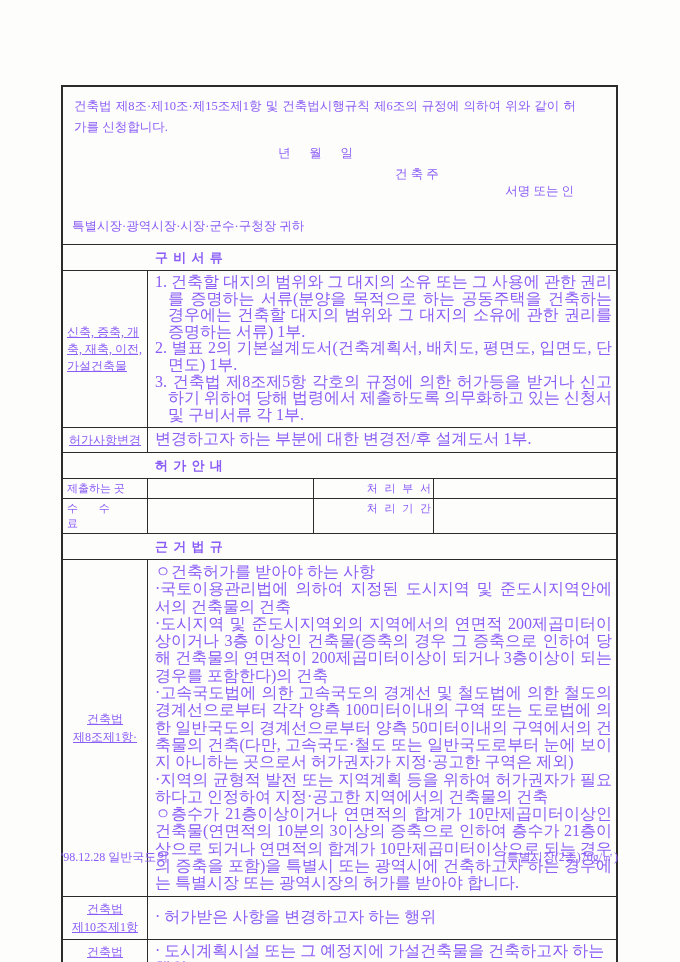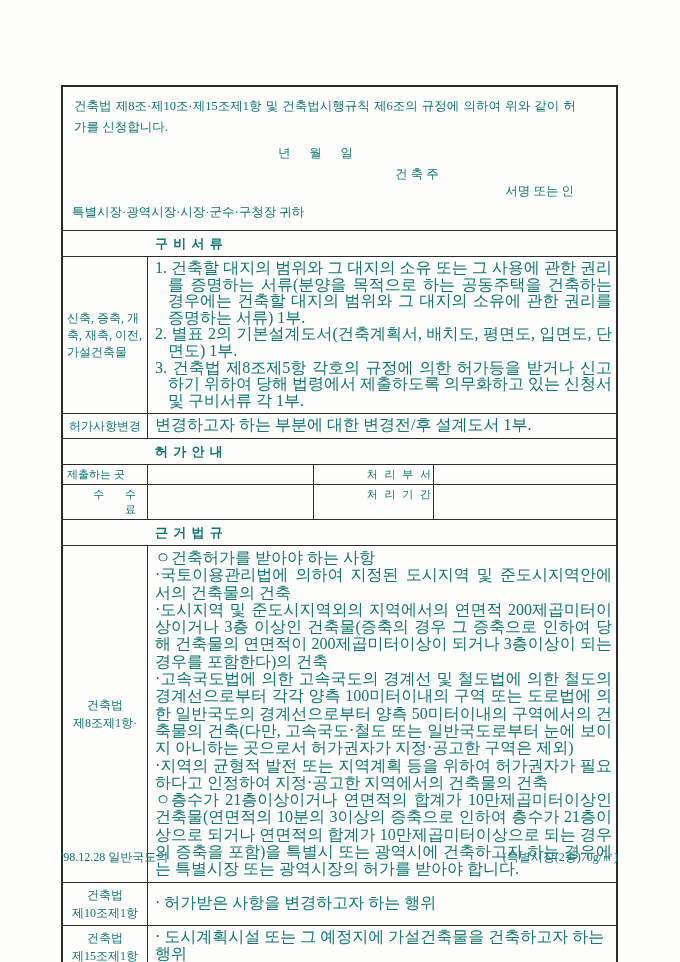--- a/index.html
+++ b/index.html
@@ -3,21 +3,21 @@
 <meta charset="utf-8">
 <style>
   * { box-sizing: border-box; margin: 0; padding: 0; }
   html, body { background: #ffffff; }
   .page {
     position: relative;
     width: 680px;
     height: 962px;
     background: #fdfdfc;
     font-family: "Liberation Serif", "DejaVu Serif", serif;
-    color: #0f766e;
+    color: #8b5cf6;
     overflow: hidden;
   }
   .formbox {
     position: absolute;
     left: 61px;
     top: 85px;
     width: 557px;
     border: 2px solid #2b2b2b;
     background: #fdfdfc;
   }
@@ -31,58 +31,59 @@
   }
   .dateline {
     text-align: center;
     font-size: 12.5px;
     white-space: pre;
     margin: 7px 48px 0 0;
   }
   .app-row { display: flex; font-size: 12.5px; margin-top: 4px; flex-direction: column; }
   .applicant { margin-left: 326px; white-space: pre; }
   .sign { margin-left: auto; margin-right: 36px; }
-  .recipient { font-size: 12.5px; margin-top: 4px; padding: 0 0 4px 3px; }
+  .recipient { font-size: 12.5px; margin-top: 18px; padding: 0 0 4px 3px; }
 
   .row { border-top: 1.6px solid #2b2b2b; }
   .sec-hdr {
     font-weight: bold;
     font-size: 13px;
     letter-spacing: 1px;
     padding: 4px 0 3px 92px;
   }
   .split { display: flex; align-items: stretch; }
   .lcol {
     width: 85px;
     flex: 0 0 85px;
     border-right: 1.6px solid #2b2b2b;
     font-size: 12px;
     line-height: 17px;
     padding: 3px 2px 3px 4px;
     display: flex;
     align-items: center;
+    text-decoration: underline;
   }
   .lcol-center { justify-content: center; text-align: center; padding: 3px 1px; }
   .rcol {
     flex: 1 1 auto;
     font-size: 16px;
     line-height: 16.6px;
     padding: 3px 4px 4px 7px;
     text-align: justify;
     word-break: break-all;
   }
   .rcol-center { display: flex; align-items: center; text-align: left; }
   .doc-item { padding-left: 13px; text-indent: -13px; }
 
   .grow { display: flex; font-size: 11px; min-height: 18px; }
   .g1 { width: 85px; flex: 0 0 85px; border-right: 1.6px solid #2b2b2b; padding: 2px 2px 2px 4px; }
   .g2 { width: 166px; flex: 0 0 166px; border-right: 1.6px solid #2b2b2b; }
   .g3 { width: 120px; flex: 0 0 120px; border-right: 1.6px solid #2b2b2b; padding: 2px 0; text-align: right; letter-spacing: 2px; }
   .g4 { flex: 1 1 auto; }
-  .sp { letter-spacing: 9px; text-align: right; }
+  .sp { letter-spacing: 9px; }
 
   .law-cell { font-size: 12px; line-height: 18px; }
   .law-text p {
     margin: 0;
     text-align: justify;
     word-break: break-all;
     line-height: 17.3px;
   }
   .art { min-height: 39px; }
 

